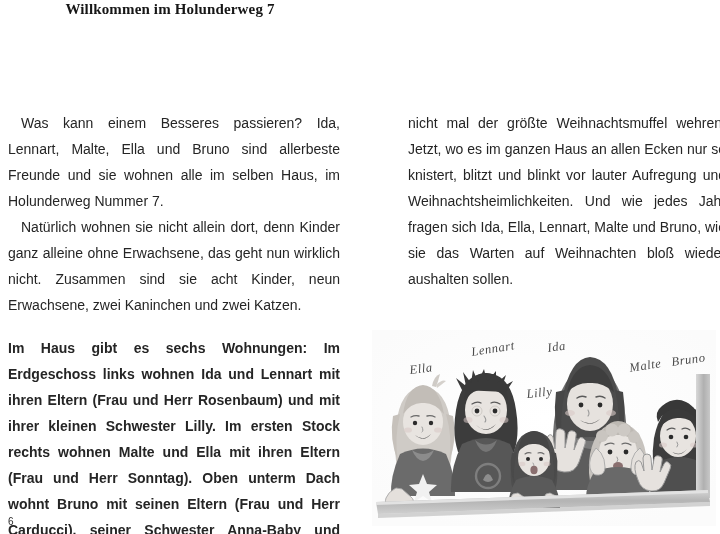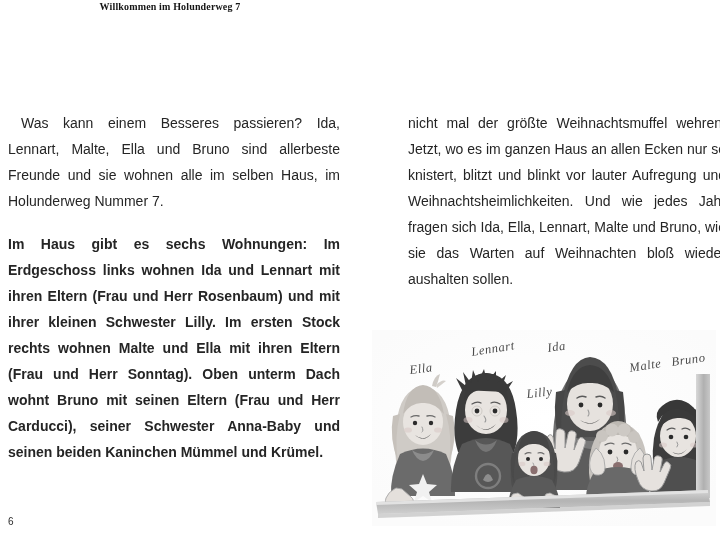--- a/index.html
+++ b/index.html
@@ -14,21 +14,21 @@
   .page{position:relative;width:720px;height:534px;}
 
   
   .running-head{
     position:absolute;
     left:0;top:1px;
     width:340px;
     text-align:center;
     font-family:"Liberation Serif", serif;
     font-weight:bold;
-    font-size:10px;
+    font-size:15px;
     letter-spacing:.15px;
     color:#161616;
   }
 
   
   .col{
     position:absolute;
     font-family:"Liberation Sans", sans-serif;
     font-size:14px;
     line-height:26px;
@@ -74,20 +74,21 @@
 </style>
 </head>
 <body>
 
 <div class="page">
 
   <div class="running-head">Willkommen im Holunderweg 7</div>
 
   <div class="col col-left">
     <p class="para"><span class="indent"></span><span>Was kann einem Besseres passieren? Ida, Lennart, Malte, Ella und Bruno sind allerbeste Freunde und sie wohnen alle im selben Haus, im Holunderweg Nummer 7.</span></p>
+    <p class="para"><span class="indent"></span><span>Natürlich wohnen sie nicht allein dort, denn Kinder ganz alleine ohne Erwachsene, das geht nun wirklich nicht. Zusammen sind sie acht Kinder, neun Erwachsene, zwei Kaninchen und zwei Katzen.</span></p>
     <p class="para gap"><span>Im Haus gibt es sechs Wohnungen: Im Erdgeschoss links wohnen Ida und Lennart mit ihren Eltern (Frau und Herr Rosenbaum) und mit ihrer kleinen Schwester Lilly. Im ersten Stock rechts wohnen Malte und Ella mit ihren Eltern (Frau und Herr Sonntag). Oben unterm Dach wohnt Bruno mit seinen Eltern (Frau und Herr Carducci), seiner Schwester Anna-Baby und seinen beiden Kaninchen Mümmel und Krümel.</span></p>
   </div>
 
   <div class="col col-right">
     <p class="para"><span>nicht mal der größte Weihnachtsmuffel wehren. Jetzt, wo es im ganzen Haus an allen Ecken nur so knistert, blitzt und blinkt vor lauter Aufregung und Weihnachtsheimlichkeiten. Und wie jedes Jahr fragen sich Ida, Ella, Lennart, Malte und Bruno, wie sie das Warten auf Weihnachten bloß wieder aushalten sollen.</span></p>
   </div>
 
   <div class="folio">6</div>
 
   <div class="illustration">

